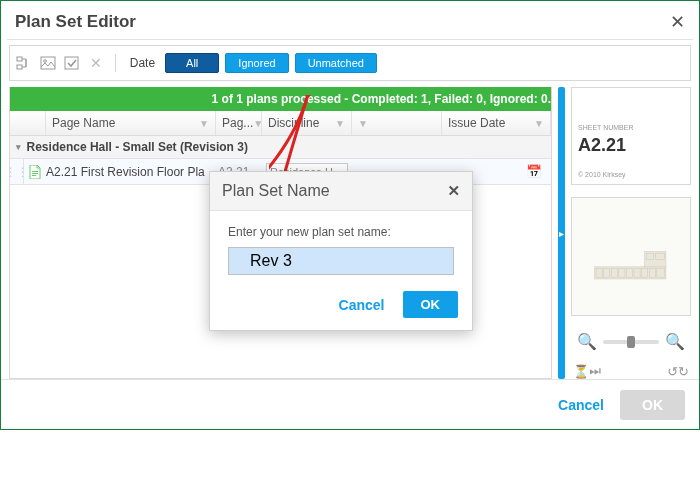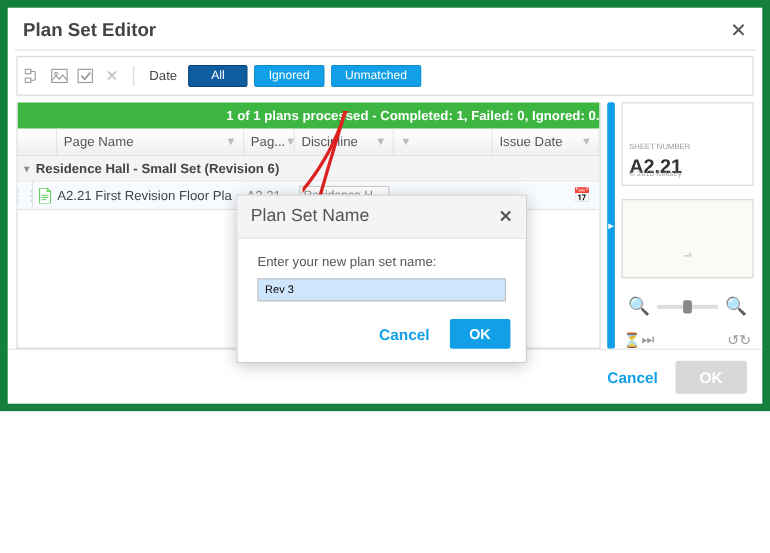--- a/index.html
+++ b/index.html
@@ -6,21 +6,21 @@
   --blue:#11a0e8;
   --blue-dark:#0d8bca;
   --green:#3cb641;
   --panel:#f3f3f3;
   --border:#d8d8d8;
   --grey-text:#777;
   --header-grad:linear-gradient(#ffffff,#f0f0f0);
 }
 *{box-sizing:border-box;font-family:"Segoe UI",Arial,sans-serif}
 body{margin:0;background:#fff}
-.frame{position:relative;width:700px;height:374px;border:7px solid #15803d;background:#fff;overflow:hidden}
+.frame{position:relative;width:700px;height:430px;border:1px solid #15803d;background:#fff;overflow:hidden}
 .titlebar{display:flex;align-items:center;justify-content:space-between;padding:10px 14px 6px 14px}
 .titlebar .title{font-size:17px;font-weight:600;color:#444}
 .titlebar .x{font-size:18px;color:#555;cursor:pointer}
 .hr{height:1px;background:#e2e2e2;margin:0 6px}
 .content{position:absolute;top:44px;left:8px;right:8px;bottom:50px}
 .toolbar-row{display:flex;align-items:center;gap:6px;border:1px solid var(--border);padding:5px;background:#fff;height:36px}
 .tb-ic{width:18px;height:18px;display:flex;align-items:center;justify-content:center;color:#888}
 .tb-ic svg{width:16px;height:16px}
 .tb-x{color:#bbb;font-size:14px;padding:0 3px}
 .vd{width:1px;height:18px;background:var(--border);margin:0 4px}
@@ -74,21 +74,21 @@
 
 .arrow{position:absolute;left:260px;top:50px;pointer-events:none;z-index:5}
 
 
 .modal{position:absolute;left:208px;top:170px;width:264px;background:#fff;border:1px solid #cfcfcf;box-shadow:0 3px 14px rgba(0,0,0,.25);z-index:10}
 .modal .mhdr{display:flex;justify-content:space-between;align-items:center;background:#f4f4f4;border-bottom:1px solid #e2e2e2;padding:10px 12px}
 .modal .mhdr .mt{font-size:16px;color:#555}
 .modal .mhdr .mx{font-size:15px;color:#555;cursor:pointer;font-weight:700}
 .modal .mbody{padding:14px 18px 10px 18px}
 .modal .mbody .lbl{font-size:12px;color:#555;margin-bottom:8px}
-.modal .mbody input{width:100%;border:1px solid #bfbfbf;padding:4px 6px;font-size:10px}
+.modal .mbody input{width:100%;border:1px solid #bfbfbf;padding:4px 21px;font-size:16px}
 .modal .mbody input.sel{background:#cfe5fb}
 .modal .mftr{display:flex;justify-content:flex-end;gap:12px;padding:6px 14px 12px 14px;align-items:center}
 .modal .mftr .ok{background:var(--blue);color:#fff;border:none;padding:6px 18px;font-size:13px;font-weight:600;border-radius:2px;cursor:pointer}
 </style>
 </head>
 <body>
 
 <div class="frame">
 
   <div class="titlebar">
@@ -159,21 +159,21 @@
           <div class="th th5">
               <span class="flt">▼</span>
             </div>
           <div class="th th6">
               <span>Issue Date</span>
               <span class="flt">▼</span>
             </div>
         </div>
         <div class="grouprow">
           <span class="chev">▾</span>
-          <span>Residence Hall - Small Set (Revision 6)</span>
+          <span>Residence Hall - Small Set (Revision 3)</span>
         </div>
         <div class="datarow">
           <div class="drag">⋮⋮</div>
           <div class="docic">
             <svg viewBox="0 0 12 14">
                 <path d="M1 0h7l3 3v11H1z" fill="#fff" stroke="#6c6"></path>
                 <path d="M8 0v3h3" fill="none" stroke="#6c6"></path>
                 <rect x="3" y="6" width="6" height="1" fill="#6c6"></rect>
                 <rect x="3" y="8" width="6" height="1" fill="#6c6"></rect>
                 <rect x="3" y="10" width="4" height="1" fill="#6c6"></rect>

